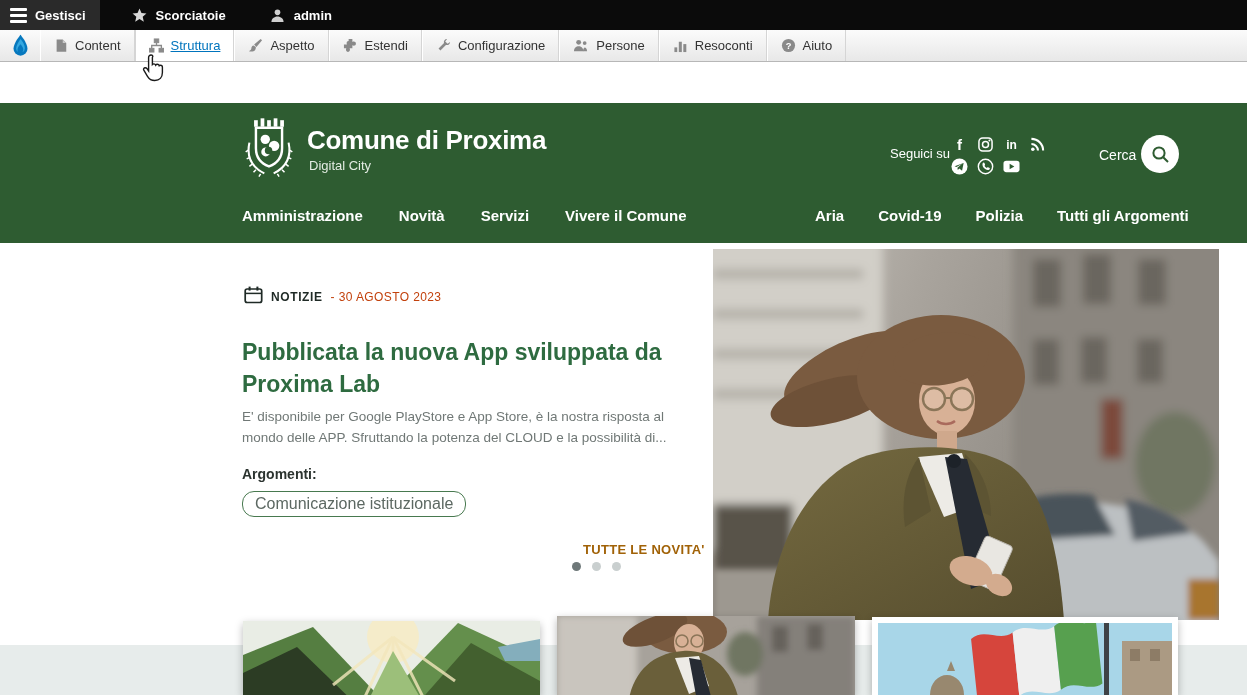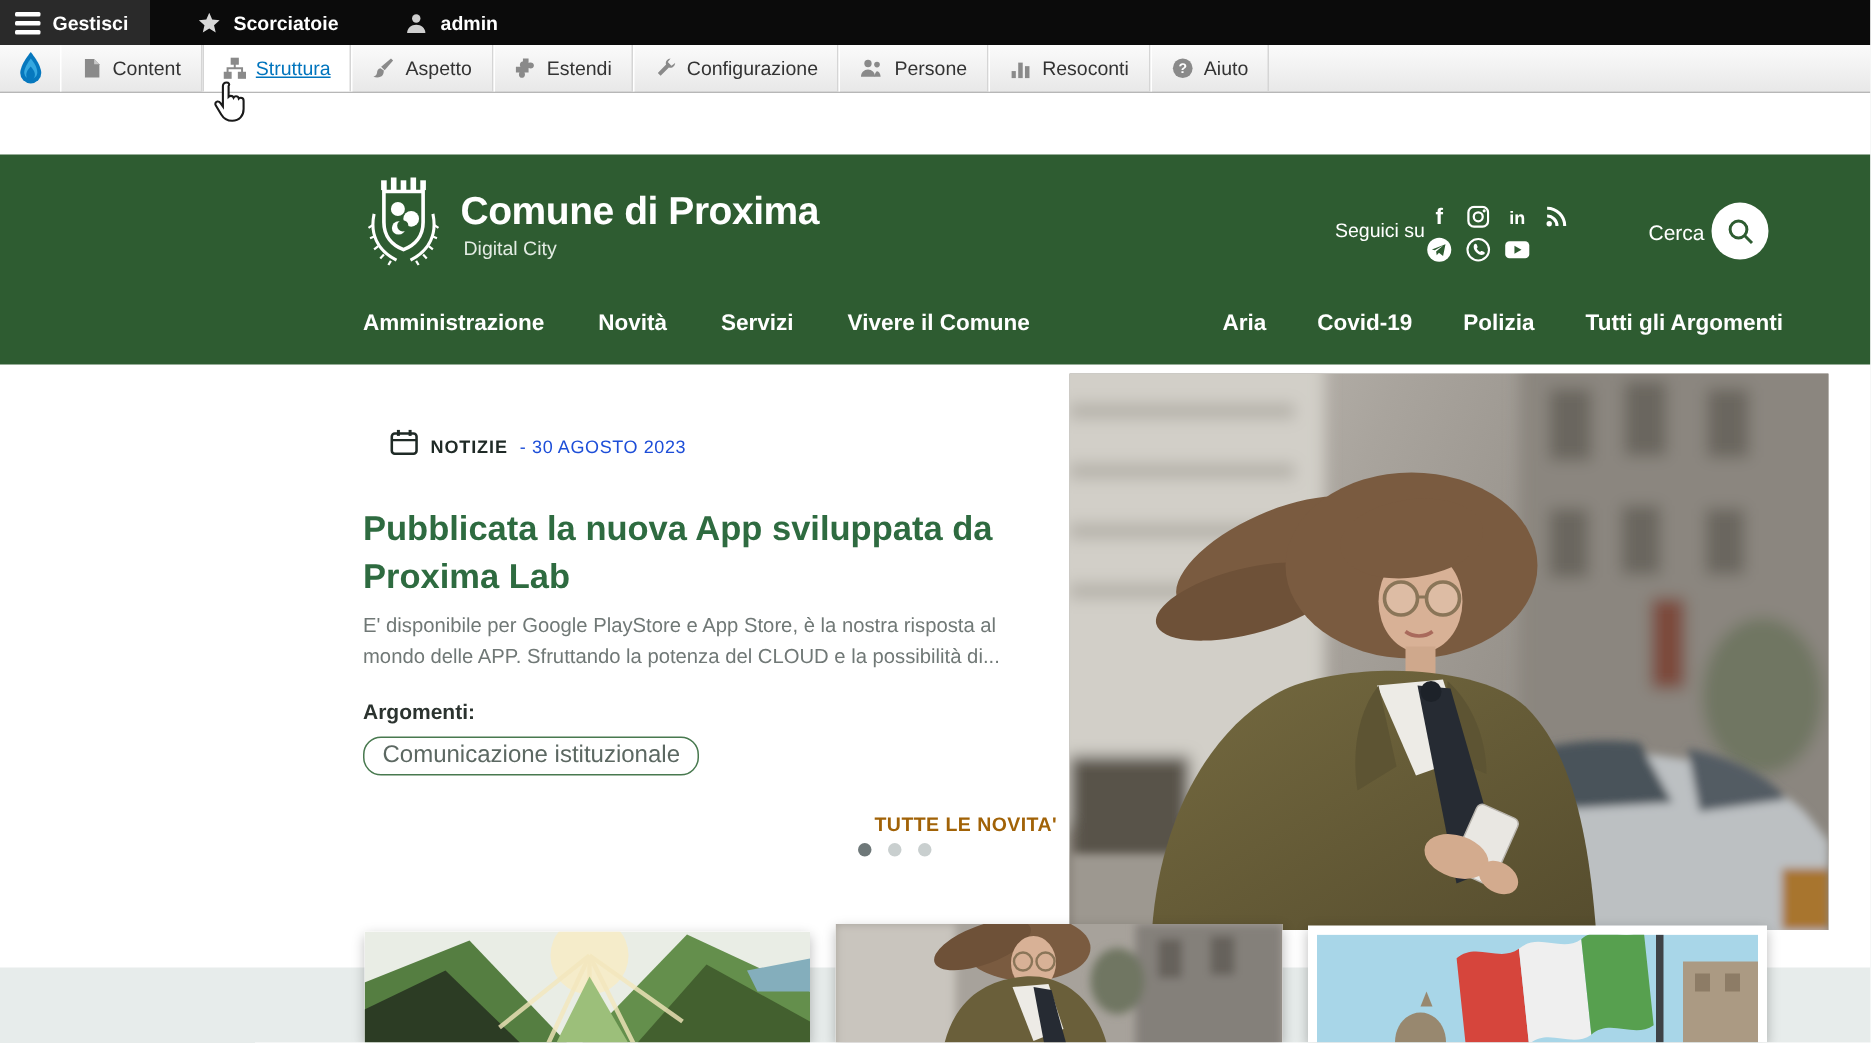--- a/index.html
+++ b/index.html
@@ -42,23 +42,23 @@
   .li-in { font-weight:bold; font-size:12px; color:#ffffff; line-height:1; }
   .search-label { position:absolute; left:1099px; top:44px; color:#ffffff; font-size:14px; }
   .search-btn { position:absolute; left:1141px; top:32px; width:38px; height:38px; border-radius:50%; background:#ffffff; display:flex; align-items:center; justify-content:center; cursor:pointer; border:none; }
 
   .nav-row { position:absolute; left:0; top:104px; width:1247px; height:30px; }
   .nav-primary { position:absolute; left:242px; display:flex; gap:36px; }
   .nav-secondary { position:absolute; left:815px; display:flex; gap:34px; }
   .nav-link { color:#ffffff; font-size:15px; font-weight:bold; cursor:pointer; white-space:nowrap; }
 
   
-  .news-meta { position:absolute; left:260px; top:286px; display:flex; align-items:center; gap:8px; }
+  .news-meta { position:absolute; left:244px; top:286px; display:flex; align-items:center; gap:8px; }
   .news-cat { font-size:12px; font-weight:bold; letter-spacing:.6px; color:#1f2a26; }
-  .news-date { font-size:12px; color:#1d4ed8; letter-spacing:.4px;text-align:right; }
+  .news-date { font-size:12px; color:#c2410c; letter-spacing:.4px;text-align:right; }
   .news-title { position:absolute; left:242px; top:336px; width:452px; font-size:23px; line-height:32px; font-weight:bold; color:#2e6b40; cursor:pointer; }
   .news-excerpt { position:absolute; left:242px; top:406px; width:455px; font-size:13.5px; line-height:21px; color:#707876; }
   .topics-label { position:absolute; left:242px; top:466px; font-size:14px; font-weight:bold; color:#2b332f; }
   .topic-pill { position:absolute; left:242px; top:491px; font-size:16px; color:#5c6862; border:1px solid #48794f; border-radius:12px; padding:3px 12px; cursor:pointer; background:#ffffff; }
   .all-news { position:absolute; left:583px; top:538px; display:flex; align-items:center; gap:14px; cursor:pointer; }
   .all-news-label { font-size:13px; font-weight:bold; letter-spacing:.3px; color:#a16207; }
   .dots { position:absolute; left:572px; top:562px; display:flex; gap:11px; }
   .dot { width:9px; height:9px; border-radius:50%; background:#c9cfcf; cursor:pointer; }
   .dot.active { background:#6e7879; }
 

